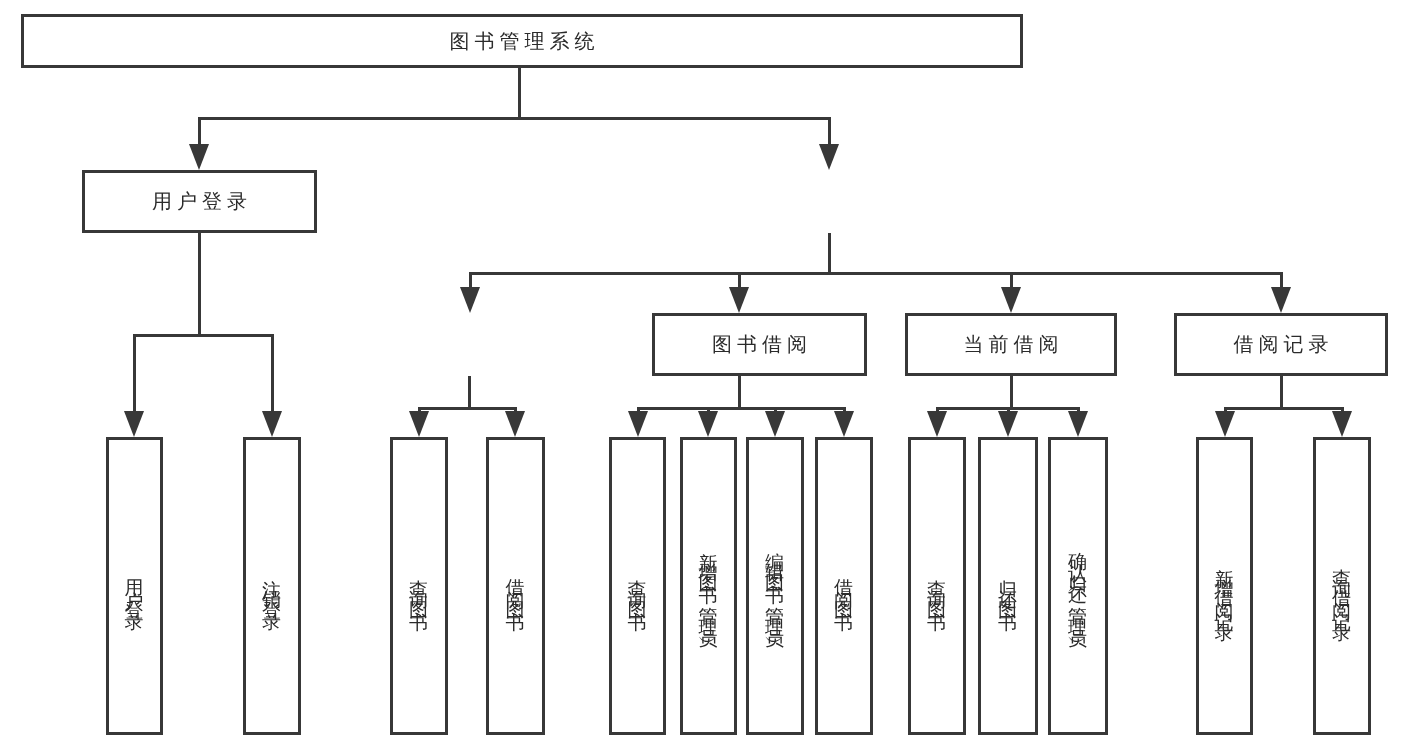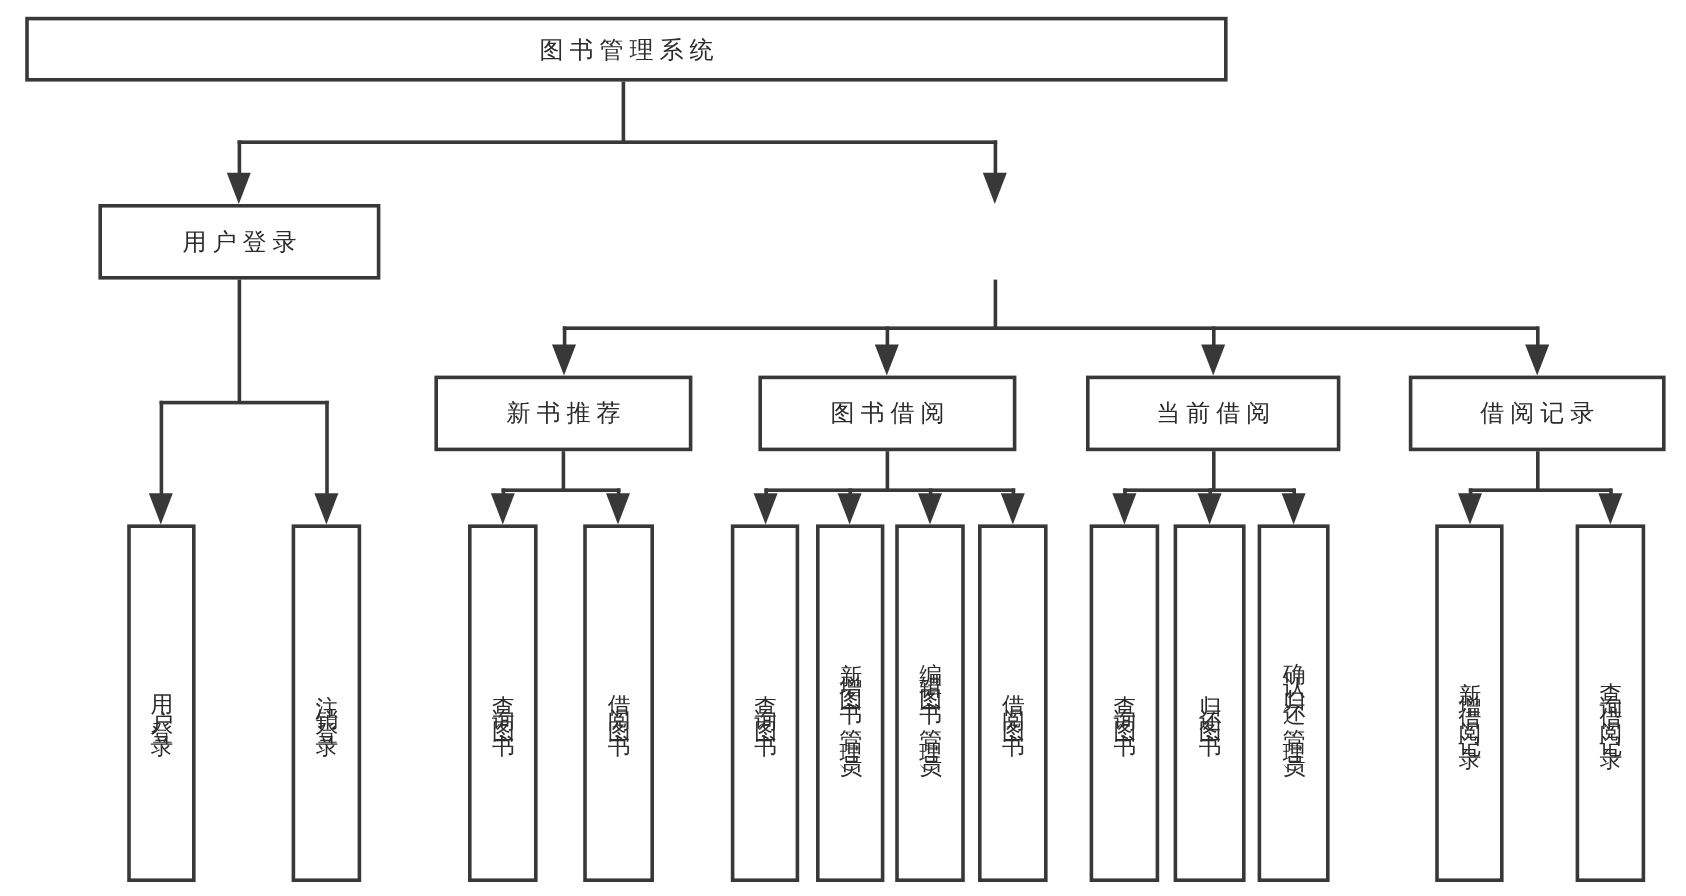--- a/index.html
+++ b/index.html
@@ -92,24 +92,21 @@
   <div class="hl" style="left:469px;top:272px;width:813px"></div>
   <div class="vl" style="left:469px;top:272px;height:20px"></div>
   <div class="ah" style="left:460px;top:287px"></div>
   <div class="vl" style="left:738px;top:272px;height:20px"></div>
   <div class="ah" style="left:729px;top:287px"></div>
   <div class="vl" style="left:1010px;top:272px;height:20px"></div>
   <div class="ah" style="left:1001px;top:287px"></div>
   <div class="vl" style="left:1280px;top:272px;height:20px"></div>
   <div class="ah" style="left:1271px;top:287px"></div>
 
-  <div class="box" style="left:362px;top:313px;width:215px;height:63px">
-    <span class="lbl">新书推荐</span>
-  </div>
-  <div class="box" style="left:632px;top:313px;width:215px;height:63px">
+  <div class="box" style="left:652px;top:313px;width:215px;height:63px">
     <span class="lbl">图书借阅</span>
   </div>
   <div class="box" style="left:905px;top:313px;width:212px;height:63px">
     <span class="lbl">当前借阅</span>
   </div>
   <div class="box" style="left:1174px;top:313px;width:214px;height:63px">
     <span class="lbl">借阅记录</span>
   </div>
 
   <div class="vl" style="left:468px;top:376px;height:33px"></div>

